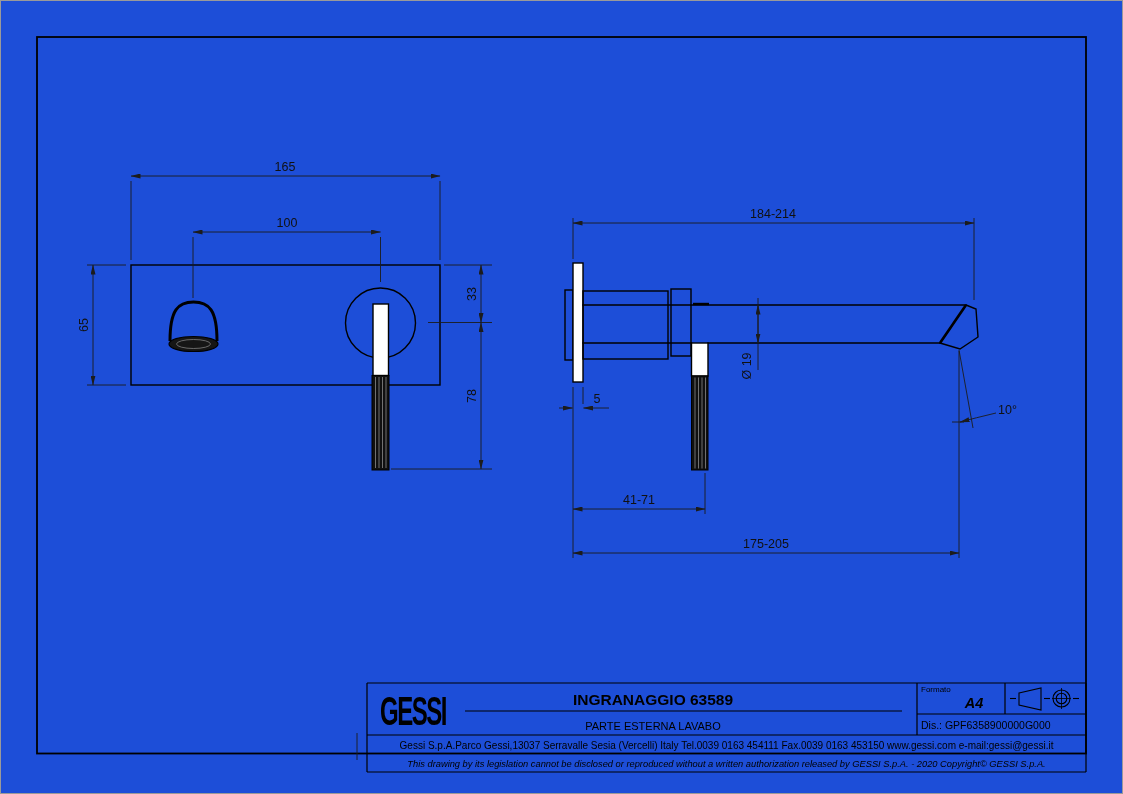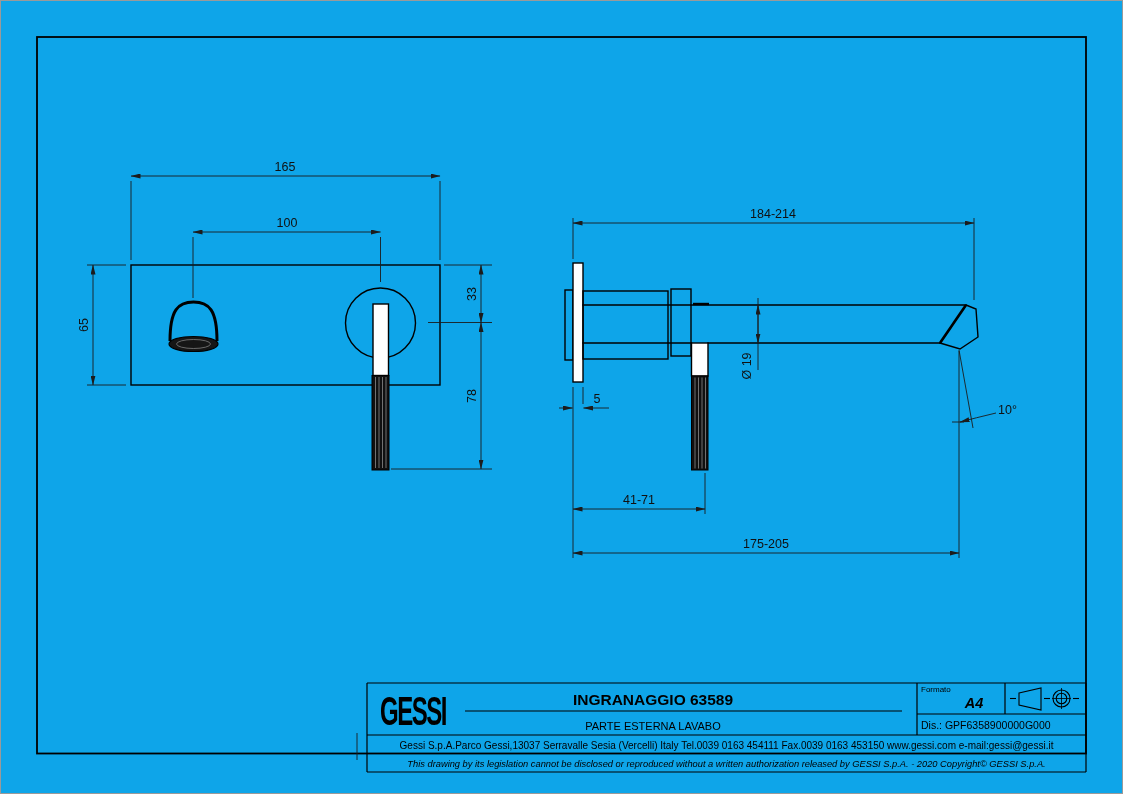--- a/index.html
+++ b/index.html
@@ -1,16 +1,16 @@
 <!DOCTYPE html>
 <html><head>
 <meta charset="utf-8">
 <style>
   html,body{margin:0;padding:0;background:#e8e8e8;}
-  .page{position:relative;width:1123px;height:794px;background:#0ea5e9;margin:0 auto;
+  .page{position:relative;width:1123px;height:794px;background:#1d4ed8;margin:0 auto;
         font-family:"Liberation Sans","DejaVu Sans",sans-serif;}
   svg{position:absolute;left:0;top:0;}
   .geo{fill:none;stroke:#000;stroke-width:1.4;stroke-linecap:square;}
   .geow{fill:#fff;stroke:#000;stroke-width:1.4;}
   .geothick{fill:none;stroke:#000;stroke-width:3;}
   .cut{stroke:#000;stroke-width:2.6;}
   .seam{stroke:#000;stroke-width:2.4;}
   .knurl{fill:#101010;stroke:#000;stroke-width:1;}
   .kline{stroke:#8a8a8a;stroke-width:0.8;}
   .dim{fill:none;stroke:#1c1c1c;stroke-width:0.9;}

